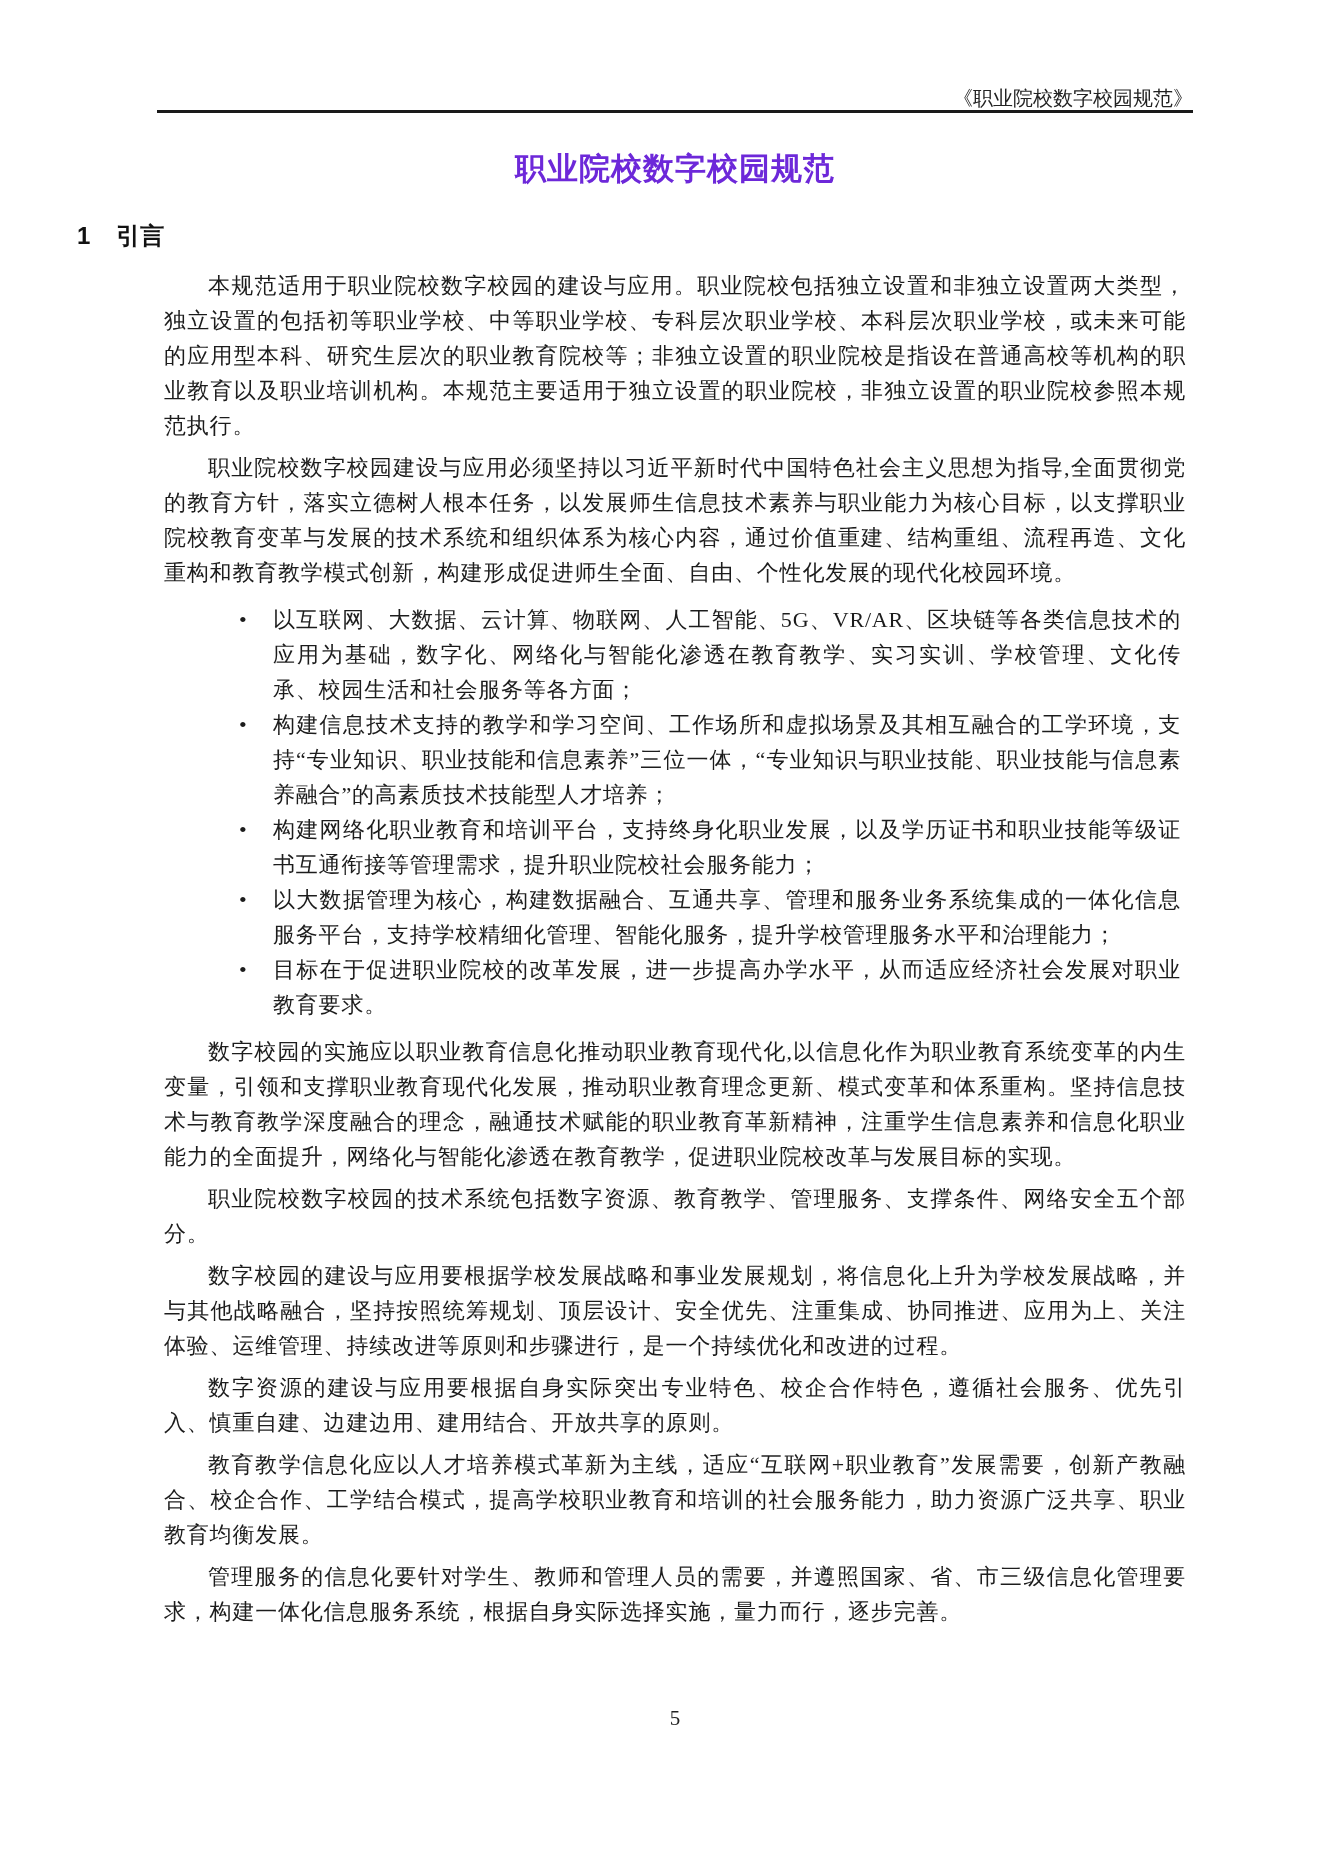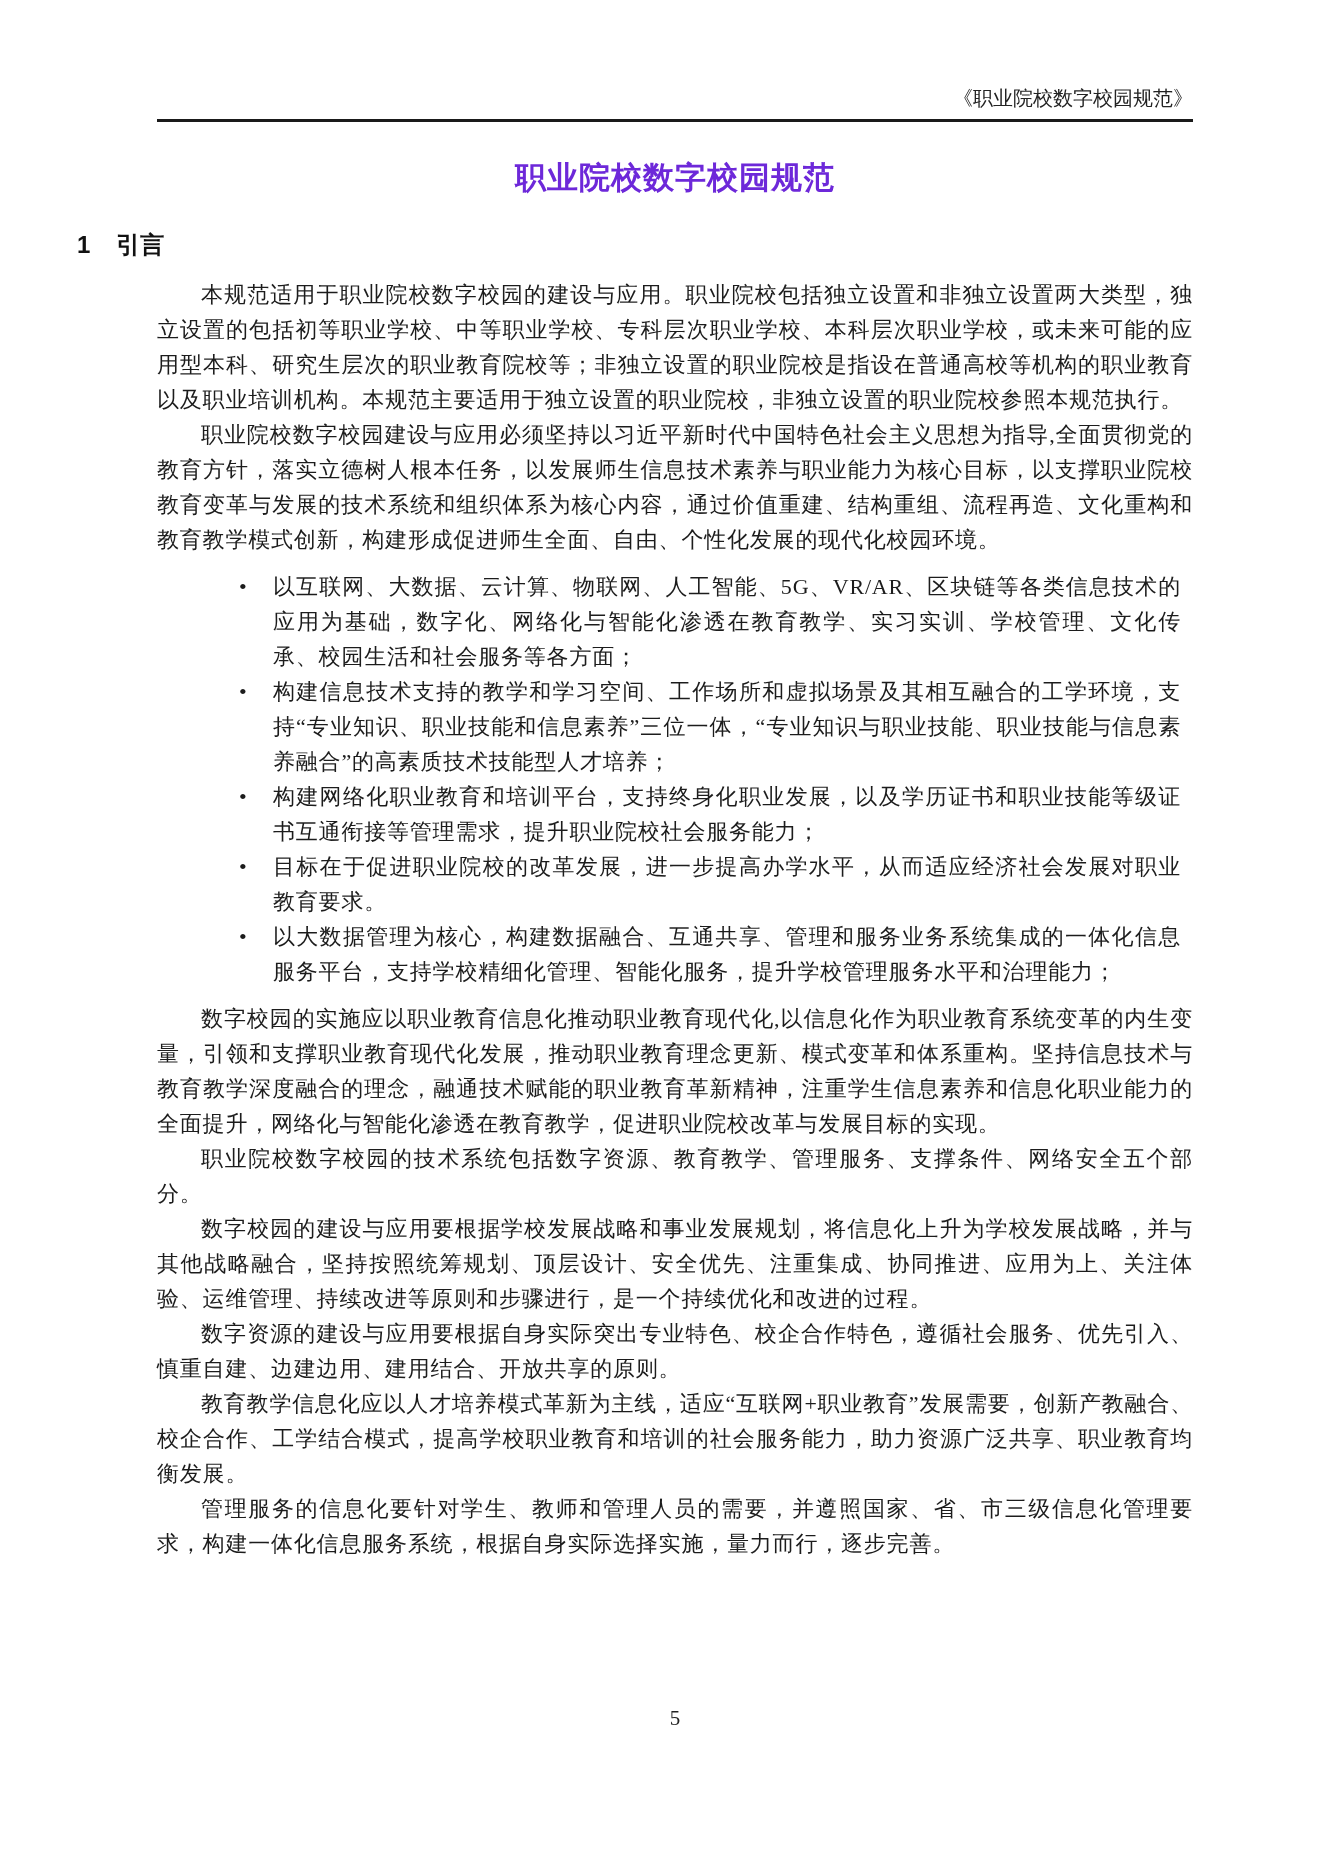--- a/index.html
+++ b/index.html
@@ -14,21 +14,21 @@
     margin: 0 auto;
     background: #ffffff;
     color: #1c1c1c;
     font-family: "Liberation Serif", "DejaVu Serif", serif;
     overflow: hidden;
     box-sizing: border-box;
   }
   .running-header {
     margin: 0 130px 0 157px;
     padding-top: 86px;
-    padding-bottom: 9px;
+    padding-bottom: 0;
     border-bottom: 3px solid #1a1a1a;
     text-align: right;
     font-size: 20px;
     line-height: 24px;
     color: #222;
   }
   .doc-title {
     margin: 37px 130px 0 157px;
     text-align: center;
     font-family: "Liberation Sans", "DejaVu Sans", sans-serif;
@@ -52,21 +52,21 @@
   }
   .doc-body {
     margin: 17px 130px 0 157px;
     font-size: 22px;
     line-height: 35px;
     letter-spacing: 0.8px;
     text-align: justify;
     color: #1c1c1c;
   }
   .doc-body p {
-    margin: 0;
+    margin: 7px;
     padding: 0;
     text-indent: 2em;
   }
   .doc-body ul.bullet-list {
     list-style: none;
     margin: 12px;
     padding: 0;
   }
   .doc-body ul.bullet-list li {
     position: relative;
@@ -106,22 +106,22 @@
   </h2>
 
   <div class="doc-body">
     <p>本规范适用于职业院校数字校园的建设与应用。职业院校包括独立设置和非独立设置两大类型，独立设置的包括初等职业学校、中等职业学校、专科层次职业学校、本科层次职业学校，或未来可能的应用型本科、研究生层次的职业教育院校等；非独立设置的职业院校是指设在普通高校等机构的职业教育以及职业培训机构。本规范主要适用于独立设置的职业院校，非独立设置的职业院校参照本规范执行。</p>
     <p>职业院校数字校园建设与应用必须坚持以习近平新时代中国特色社会主义思想为指导,全面贯彻党的教育方针，落实立德树人根本任务，以发展师生信息技术素养与职业能力为核心目标，以支撑职业院校教育变革与发展的技术系统和组织体系为核心内容，通过价值重建、结构重组、流程再造、文化重构和教育教学模式创新，构建形成促进师生全面、自由、个性化发展的现代化校园环境。</p>
 
     <ul class="bullet-list">
       <li>以互联网、大数据、云计算、物联网、人工智能、5G、VR/AR、区块链等各类信息技术的应用为基础，数字化、网络化与智能化渗透在教育教学、实习实训、学校管理、文化传承、校园生活和社会服务等各方面；</li>
       <li>构建信息技术支持的教学和学习空间、工作场所和虚拟场景及其相互融合的工学环境，支持“专业知识、职业技能和信息素养”三位一体，“专业知识与职业技能、职业技能与信息素养融合”的高素质技术技能型人才培养；</li>
       <li>构建网络化职业教育和培训平台，支持终身化职业发展，以及学历证书和职业技能等级证书互通衔接等管理需求，提升职业院校社会服务能力；</li>
+      <li>以大数据管理为核心，构建数据融合、互通共享、管理和服务业务系统集成的一体化信息服务平台，支持学校精细化管理、智能化服务，提升学校管理服务水平和治理能力；</li>
       <li>目标在于促进职业院校的改革发展，进一步提高办学水平，从而适应经济社会发展对职业教育要求。</li>
-      <li>以大数据管理为核心，构建数据融合、互通共享、管理和服务业务系统集成的一体化信息服务平台，支持学校精细化管理、智能化服务，提升学校管理服务水平和治理能力；</li>
     </ul>
 
     <p>数字校园的实施应以职业教育信息化推动职业教育现代化,以信息化作为职业教育系统变革的内生变量，引领和支撑职业教育现代化发展，推动职业教育理念更新、模式变革和体系重构。坚持信息技术与教育教学深度融合的理念，融通技术赋能的职业教育革新精神，注重学生信息素养和信息化职业能力的全面提升，网络化与智能化渗透在教育教学，促进职业院校改革与发展目标的实现。</p>
     <p>职业院校数字校园的技术系统包括数字资源、教育教学、管理服务、支撑条件、网络安全五个部分。</p>
     <p>数字校园的建设与应用要根据学校发展战略和事业发展规划，将信息化上升为学校发展战略，并与其他战略融合，坚持按照统筹规划、顶层设计、安全优先、注重集成、协同推进、应用为上、关注体验、运维管理、持续改进等原则和步骤进行，是一个持续优化和改进的过程。</p>
     <p>数字资源的建设与应用要根据自身实际突出专业特色、校企合作特色，遵循社会服务、优先引入、慎重自建、边建边用、建用结合、开放共享的原则。</p>
     <p>教育教学信息化应以人才培养模式革新为主线，适应“互联网+职业教育”发展需要，创新产教融合、校企合作、工学结合模式，提高学校职业教育和培训的社会服务能力，助力资源广泛共享、职业教育均衡发展。</p>
     <p>管理服务的信息化要针对学生、教师和管理人员的需要，并遵照国家、省、市三级信息化管理要求，构建一体化信息服务系统，根据自身实际选择实施，量力而行，逐步完善。</p>
   </div>
 

